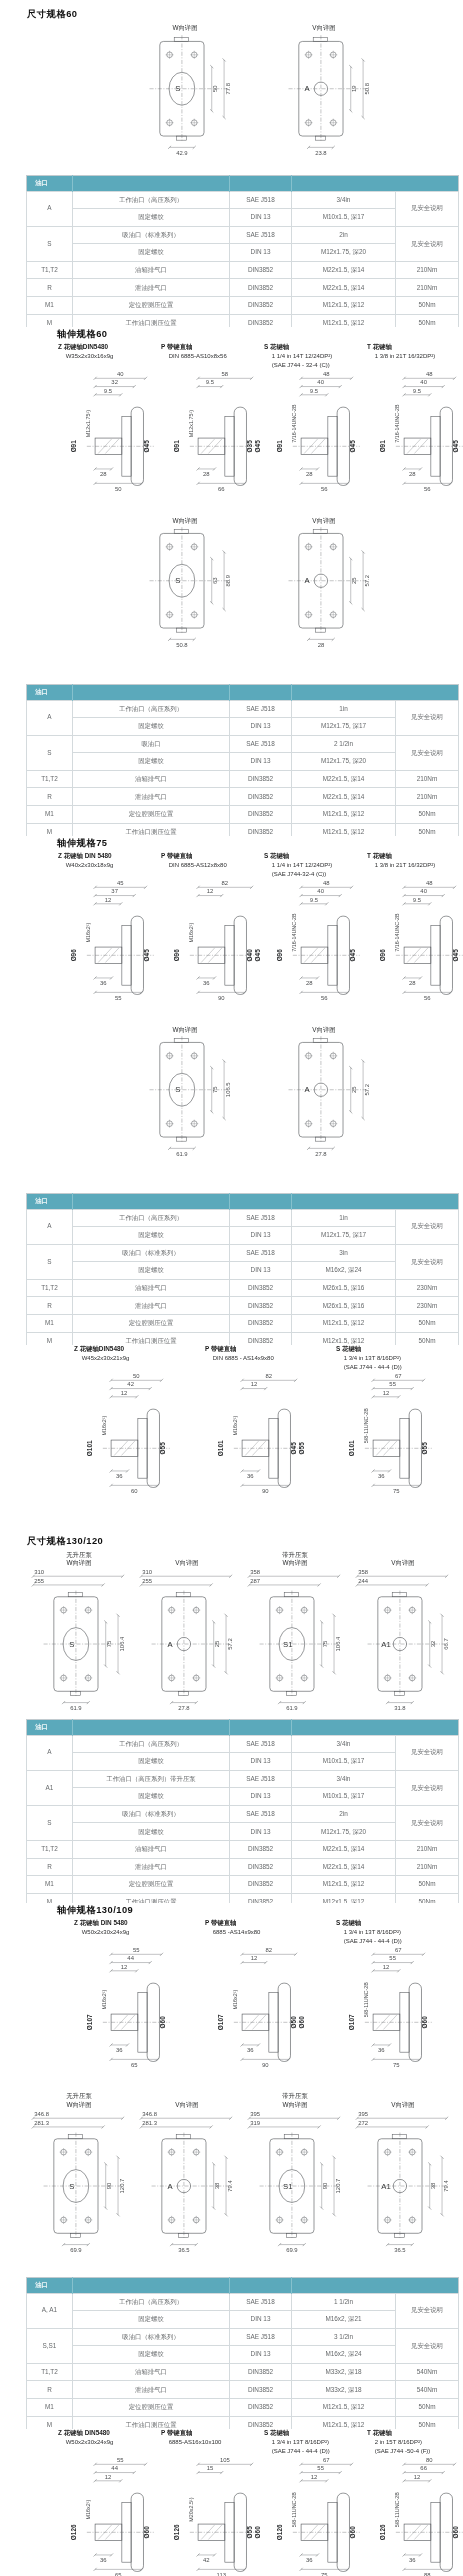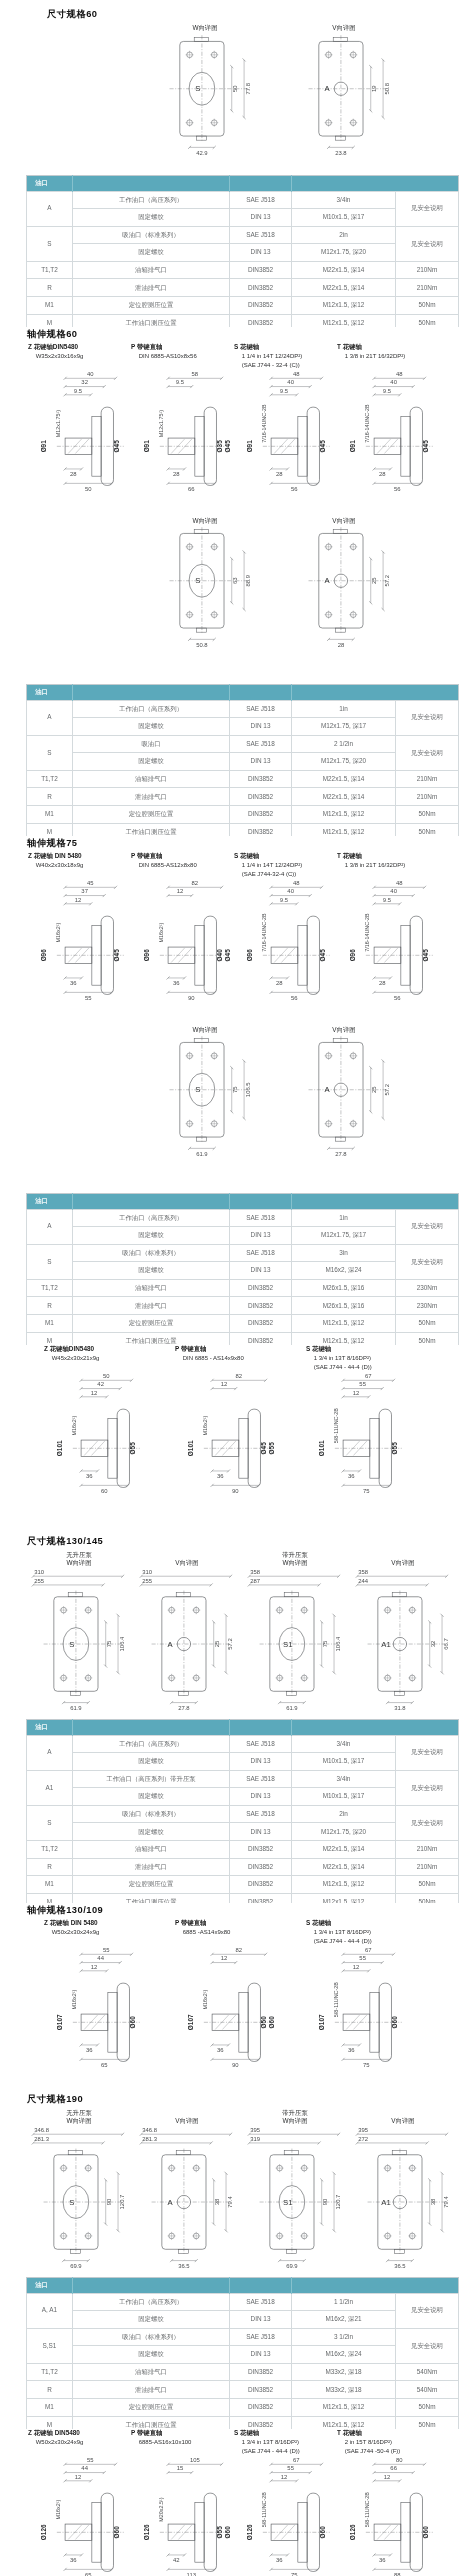--- a/index.html
+++ b/index.html
@@ -2,25 +2,25 @@
 <html style="font-size:8.2px"><head>
 <meta charset="utf-8">
 <style>
   html,body{margin:0;padding:0;}
   body{
     width:464px;height:3182px;overflow:hidden;background:#ffffff;
     font-family:"Liberation Sans","DejaVu Sans",sans-serif;color:#333;
     padding-top:7.2px;box-sizing:border-box;
   }
   .section{position:relative;overflow:hidden;}
-  .sec-dims2{height:164px;padding-left:20px;}
+  .sec-dims2{height:164px;}
   .sec-dims4{height:181px;}
   .sec-table{height:156px;}
   .sec-table.lg{height:188px;}
-  .sec-shafts{height:189px;}
+  .sec-shafts{height:189px;margin-left:30px;}
   .sec-title{
     font-size:9.3px;font-weight:bold;color:#0f0f0f;margin:1px 0 2.1px 27px;
     letter-spacing:0.5px;
   }
   
   .dim-row{display:flex;align-items:flex-start;}
   .dim-row.n2{margin-left:131px;gap:31px;}
   .dim-row.n4{margin-left:25px;gap:0;}
   .dim-card{width:108px;flex:0 0 auto;}
   .dim-card-header{
@@ -1006,21 +1006,21 @@
             <text x="88" y="204" class="dimtxt" text-anchor="middle">36</text>
             <line x1="72" y1="218" x2="162" y2="218" stroke="#6a6d70" stroke-width="0.8"></line>
             <line x1="69" y1="221" x2="75" y2="215" stroke="#6a6d70" stroke-width="1"></line>
             <line x1="159" y1="221" x2="165" y2="215" stroke="#6a6d70" stroke-width="1"></line>
             <text x="117" y="232" class="dimtxt" text-anchor="middle">75</text>
           </svg>
         </div>
       </div>
     </section>
     <section class="section sec-dims4">
-      <div class="sec-title">尺寸规格130/145</div>
+      <div class="sec-title">尺寸规格130/120</div>
       <div class="dim-row n4">
         <div class="dim-card">
           <div class="dim-card-header">
             <div>无升压泵</div>
             <div>W向详图</div>
           </div>
           <svg width="108" height="150" viewBox="0 0 210 292">
             <rect x="56" y="56" width="86" height="184" rx="7" fill="none" stroke="#53565a" stroke-width="1.2"></rect>
             <rect x="84" y="48" width="28" height="8" fill="none" stroke="#53565a" stroke-width="1"></rect>
             <rect x="88" y="240" width="20" height="8" fill="none" stroke="#53565a" stroke-width="1"></rect>
@@ -1418,21 +1418,20 @@
             <text x="88" y="204" class="dimtxt" text-anchor="middle">36</text>
             <line x1="72" y1="218" x2="162" y2="218" stroke="#6a6d70" stroke-width="0.8"></line>
             <line x1="69" y1="221" x2="75" y2="215" stroke="#6a6d70" stroke-width="1"></line>
             <line x1="159" y1="221" x2="165" y2="215" stroke="#6a6d70" stroke-width="1"></line>
             <text x="117" y="232" class="dimtxt" text-anchor="middle">75</text>
           </svg>
         </div>
       </div>
     </section>
     <section class="section sec-dims4">
-      <div class="sec-title">尺寸规格190</div>
       <div class="dim-row n4">
         <div class="dim-card">
           <div class="dim-card-header">
             <div>无升压泵</div>
             <div>W向详图</div>
           </div>
           <svg width="108" height="150" viewBox="0 0 210 292">
             <rect x="56" y="56" width="86" height="184" rx="7" fill="none" stroke="#53565a" stroke-width="1.2"></rect>
             <rect x="84" y="48" width="28" height="8" fill="none" stroke="#53565a" stroke-width="1"></rect>
             <rect x="88" y="240" width="20" height="8" fill="none" stroke="#53565a" stroke-width="1"></rect>

